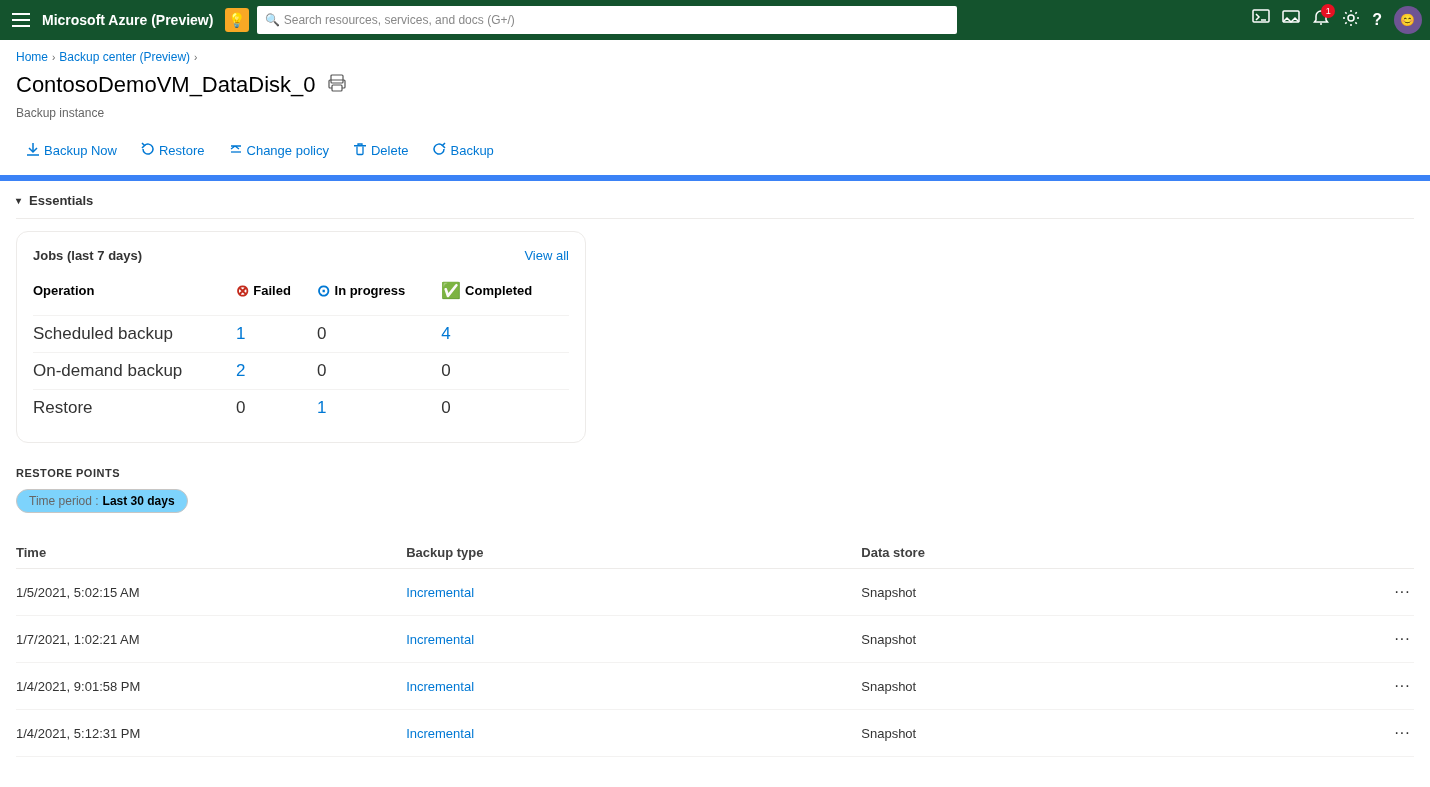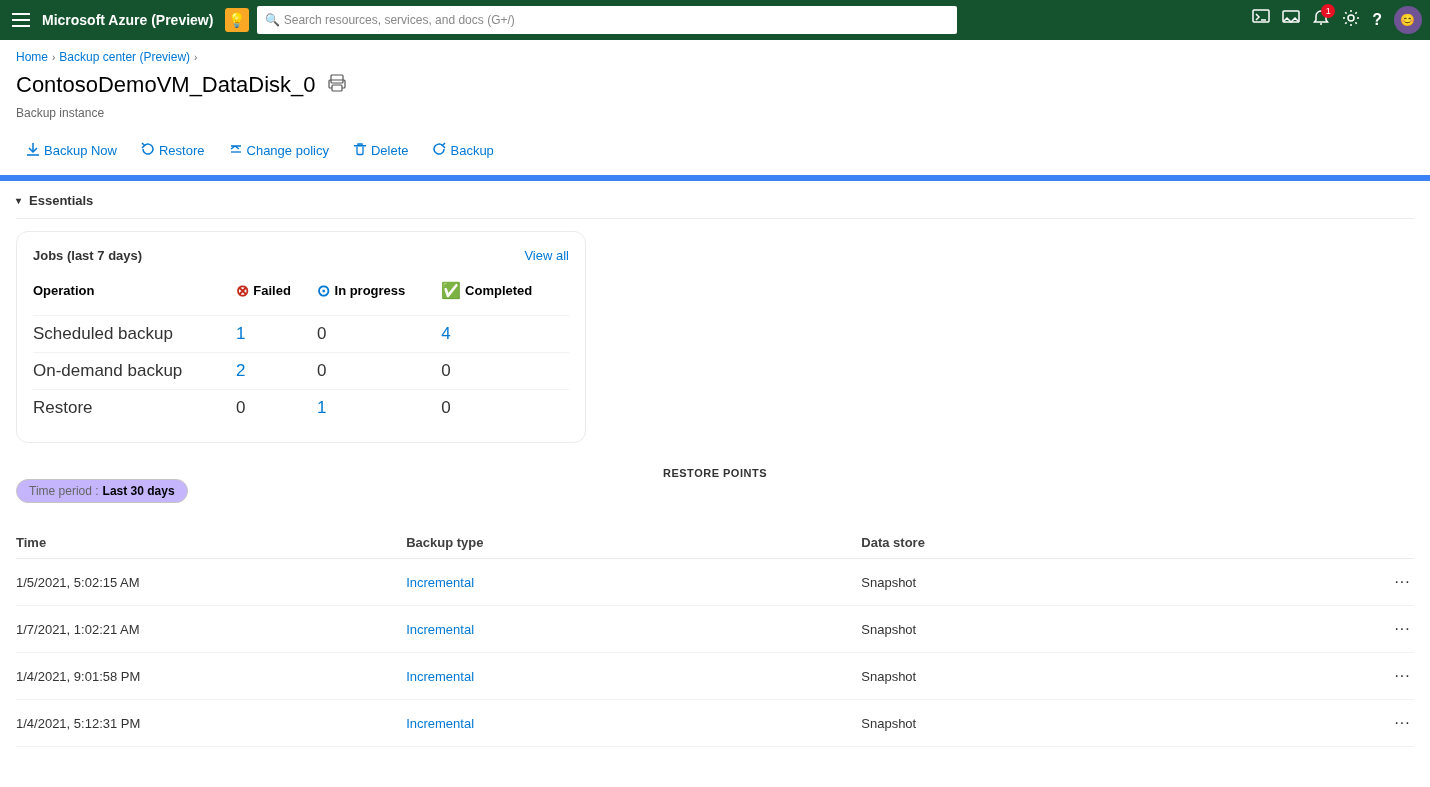--- a/index.html
+++ b/index.html
@@ -141,26 +141,26 @@
     }
     .jobs-table .operation-col { min-width: 130px; }
     .jobs-table .status-header { display: flex; align-items: center; gap: 4px; }
     .status-icon-failed { color: #c42b1c; font-size: 16px; }
     .status-icon-inprogress { color: #0078d4; font-size: 16px; }
     .status-icon-completed { color: #107c10; font-size: 16px; }
     .link-blue { color: #0078d4; text-decoration: none; cursor: pointer; }
 
     
     .restore-points-section { margin-top: 24px; }
-    .section-title { font-size: 11px; font-weight: 700; letter-spacing: 0.5px; color: #333; text-transform: uppercase; text-align: center; }
+    .section-title { font-size: 11px; font-weight: 700; letter-spacing: 0.5px; color: #333; margin-bottom: 10px; text-transform: uppercase; }
 
     .time-period-badge {
       display: inline-flex;
       align-items: flex-end;
-      background: #c4b5fd;
+      background: #7dd3fc;
       border: 1px solid #c8c6c4;
       border-radius: 12px;
       padding: 4px 12px;
       font-size: 12px;
       margin-bottom: 16px;
     }
     .time-period-badge span.label { color: #666; }
     .time-period-badge span.value { font-weight: 600; color: #000; margin-left: 4px; }
 
     .restore-table { width: 100%; border-collapse: collapse; margin-top: 8px; }

